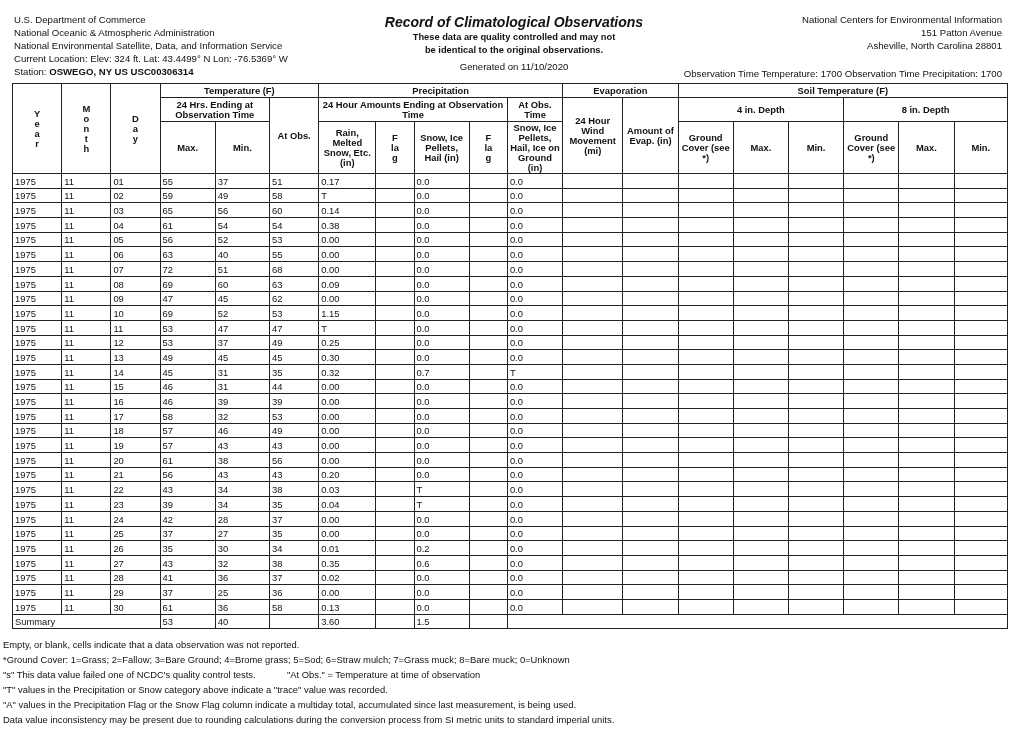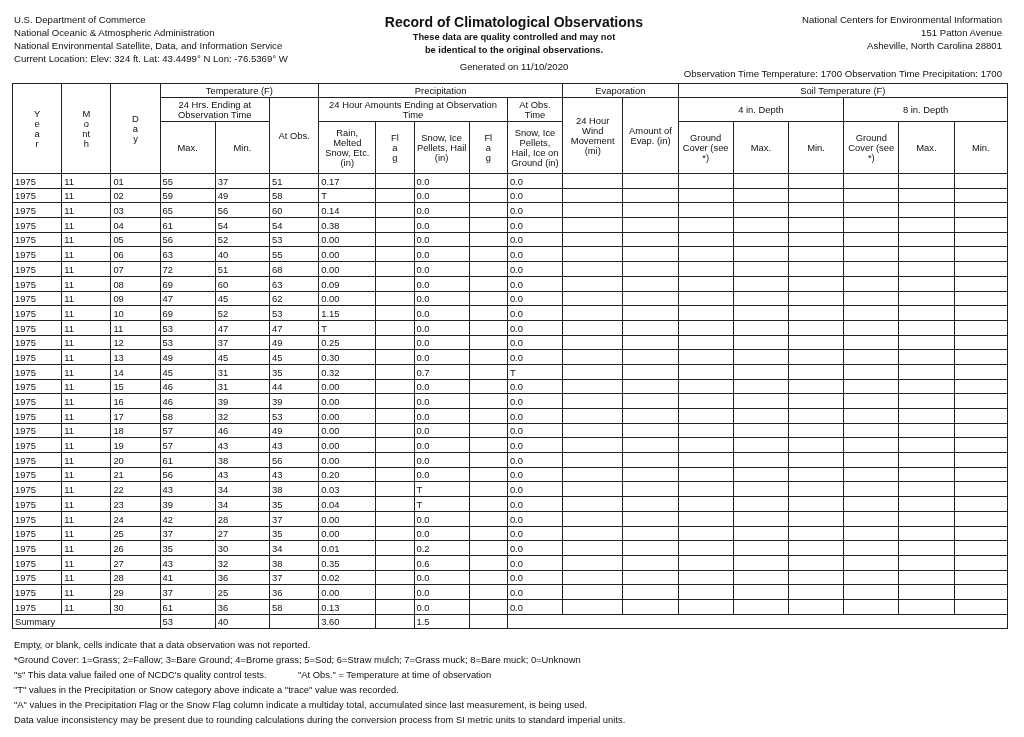--- a/index.html
+++ b/index.html
@@ -2,42 +2,43 @@
 <html><head>
 <meta charset="utf-8">
 <style>
   html, body { margin:0; padding:0; background:#ffffff; }
   body { width:1024px; height:737px; position:relative; overflow:hidden; font-family:"Liberation Sans", sans-serif; color:#111; }
   .hdr-left { position:absolute; left:14px; top:13px; font-size:9.6px; line-height:13px; }
   .hdr-left div { white-space:nowrap; }
   .hdr-left .loc { margin-top:0; }
   .hdr-left b { font-weight:bold; }
   .hdr-center { position:absolute; left:380px; width:268px; top:15px; text-align:center; }
-  .hdr-center .t1 { font-size:14px; font-weight:bold; line-height:14px; }
+  .hdr-center .t1 { font-size:14px; font-weight:bold; line-height:14px;font-style:italic; }
   .hdr-center .t2 { font-size:9.3px; font-weight:bold; line-height:13px; margin-top:2px; }
   .hdr-center .t3 { font-size:9.6px; line-height:12px; margin-top:4px; }
   .hdr-right { position:absolute; right:22px; top:13px; text-align:right; font-size:9.6px; line-height:13px; }
   .obs-time { position:absolute; right:22px; top:68px; font-size:9.6px; white-space:nowrap; }
   table.rec { position:absolute; left:12px; top:83px; border-collapse:collapse; table-layout:fixed; width:996px; }
   table.rec td, table.rec th { border:1px solid #222; padding:0 2px; font-size:9.4px; overflow:hidden; white-space:nowrap; }
-  table.rec th { font-weight:normal; text-align:center; vertical-align:middle; line-height:10px; white-space:normal;margin-top:25px; }
+  table.rec th { font-weight:bold; text-align:center; vertical-align:middle; line-height:10px; white-space:normal;margin-top:25px; }
   table.rec td { height:13.7px; line-height:13px; text-align:left; vertical-align:bottom; }
   .vert { display:inline-block; width:8px; word-break:break-all; white-space:normal; line-height:10px; text-align:center; }
   .sum-label { text-align:right; }
-  .notes { position:absolute; left:14px; top:637px; font-size:9.4px; line-height:15px; }
+  .notes { position:absolute; left:3px; top:637px; font-size:9.4px; line-height:15px; }
   .notes div { white-space:pre; }
 </style>
 </head>
 <body>
 
 <div class="hdr-left">
   <div>U.S. Department of Commerce</div>
   <div>National Oceanic &amp; Atmospheric Administration</div>
   <div>National Environmental Satellite, Data, and Information Service</div>
   <div class="loc">Current Location: Elev: 324 ft. Lat: 43.4499° N Lon: -76.5369° W</div>
+  <div><span>Station: </span><b>OSWEGO, NY US USC00306314</b></div>
 </div>
 
 <div class="hdr-center">
   <div class="t1">Record of Climatological Observations</div>
   <div class="t2">
     <div>These data are quality controlled and may not</div>
     <div>be identical to the original observations.</div>
   </div>
   <div class="t3">Generated on 11/10/2020</div>
 </div>

